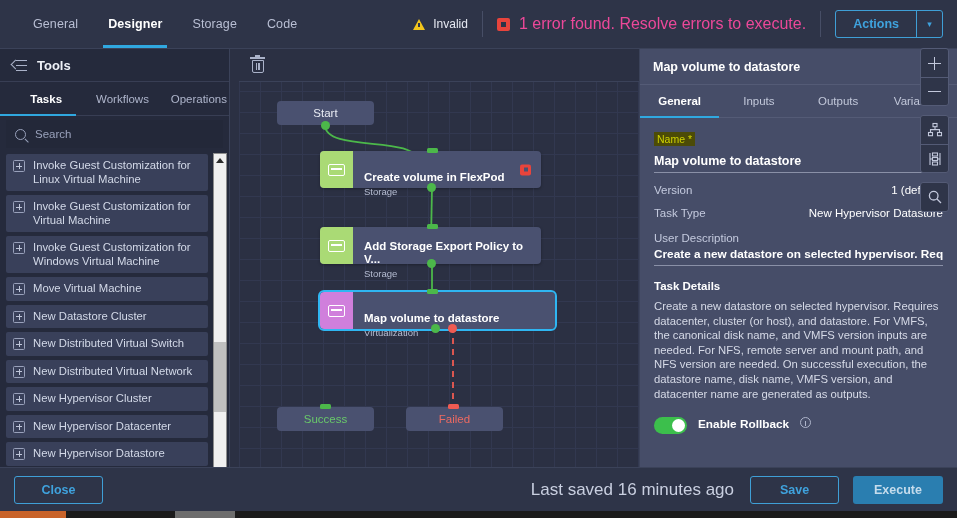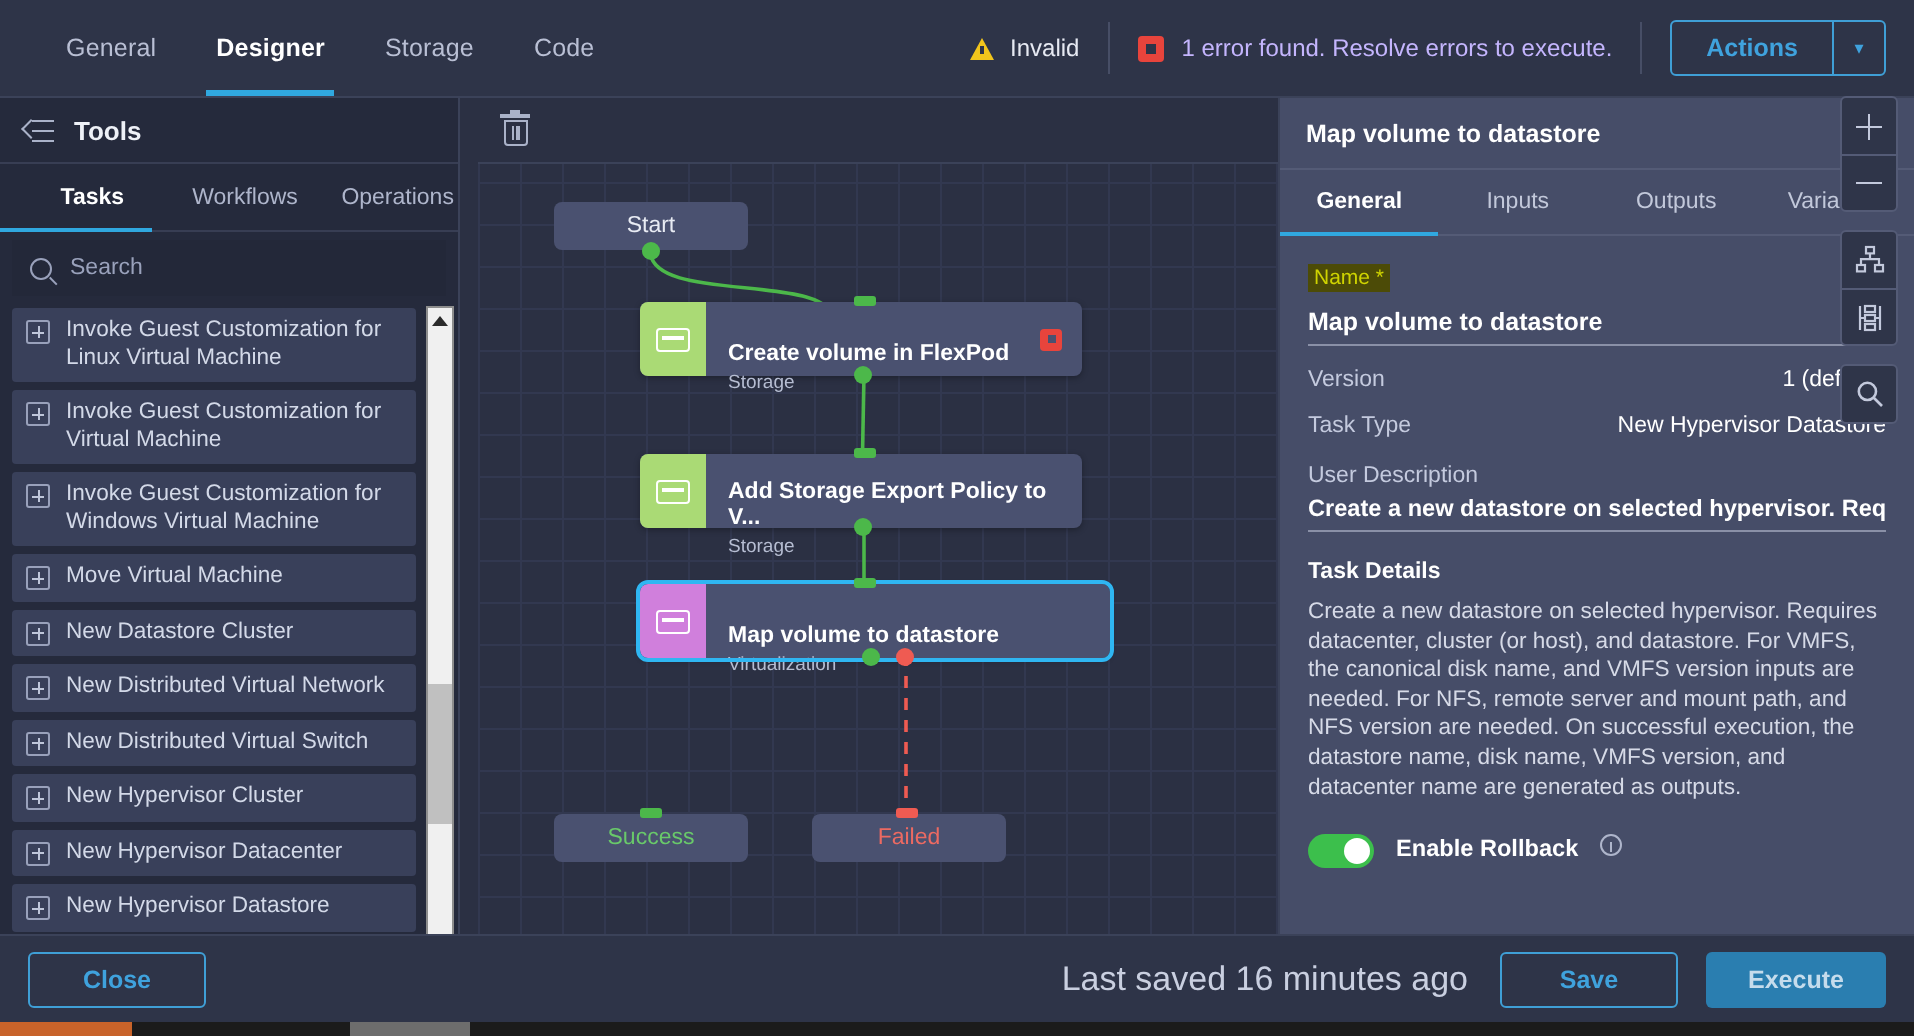--- a/index.html
+++ b/index.html
@@ -40,21 +40,21 @@
     content: ""; position: absolute; left: -0.8px; top: 4px; width: 1.6px;
     height: 4px; background: #2e3448;
   }
   .invalid-txt { font-size: 12px; color: #e6e9f2; }
   .err-wrap { display: flex; align-items: center; gap: 9px; }
   .err-box {
     width: 13px; height: 13px; background: #e8443c; border-radius: 2px;
     display: flex; align-items: center; justify-content: center;
   }
   .err-box i { display:block; width: 5px; height: 5px; background: #2e3448; }
-  .err-txt { font-size: 12px; color: #c4b5fd; }
+  .err-txt { font-size: 16px; color: #ec4899; }
   .actions-btn {
     display: flex; align-items: stretch; border: 1px solid #3f9fd6;
     border-radius: 3px; height: 28px; overflow: hidden; cursor: pointer;
     background: #2e3448;
   }
   .actions-main {
     display: flex; align-items: center; padding: 0 17px;
     font-size: 12.5px; font-weight: bold; color: #3fa2dd;
   }
   .actions-caret {
@@ -413,25 +413,25 @@
       <div class="task-item">
           <span class="plus-box"></span>
           <span class="task-lbl">Move Virtual Machine</span>
         </div>
       <div class="task-item">
           <span class="plus-box"></span>
           <span class="task-lbl">New Datastore Cluster</span>
         </div>
       <div class="task-item">
           <span class="plus-box"></span>
+          <span class="task-lbl">New Distributed Virtual Switch</span>
+        </div>
+      <div class="task-item">
+          <span class="plus-box"></span>
           <span class="task-lbl">New Distributed Virtual Network</span>
-        </div>
-      <div class="task-item">
-          <span class="plus-box"></span>
-          <span class="task-lbl">New Distributed Virtual Switch</span>
         </div>
       <div class="task-item">
           <span class="plus-box"></span>
           <span class="task-lbl">New Hypervisor Cluster</span>
         </div>
       <div class="task-item">
           <span class="plus-box"></span>
           <span class="task-lbl">New Hypervisor Datacenter</span>
         </div>
       <div class="task-item">

